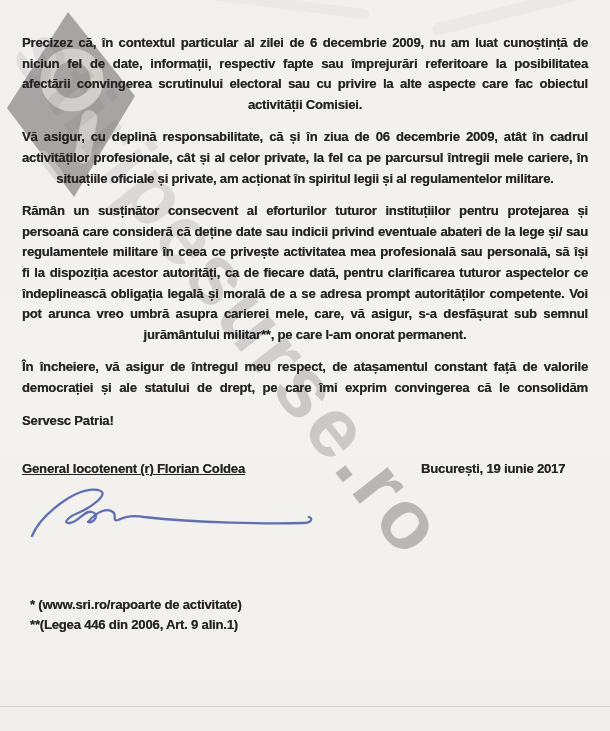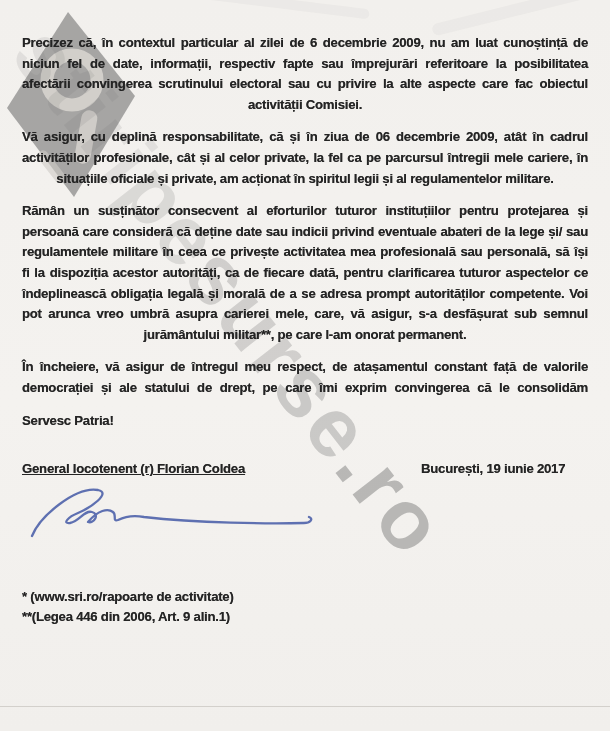--- a/index.html
+++ b/index.html
@@ -31,21 +31,21 @@
     text-shadow:0 0 .6px rgba(36,36,36,.65);
   }
   .para{margin:0 0 12px 0;}
   .jl{text-align:justify;text-align-last:justify;}
   .ll{text-align:center;}
   .salute{margin:0 0 28px 0;}
   .sigrow{position:relative;margin:0 0 0 0;height:20.6px;text-decoration:underline;}
   .place-date{position:absolute;left:366px;top:0;white-space:nowrap;padding-left:33px;}
   .sig-space{position:relative;height:107px;}
   .signature{position:absolute;left:-4px;top:2px;}
-  .footnotes{margin:0;}
+  .footnotes{margin:8px;}
 
   
   .scan-line{position:absolute;left:0;right:0;top:706px;height:1px;background:rgba(186,183,176,.55);z-index:0;}
 </style>
 </head>
 <body>
 
 <div class="page">
 
   <div class="wm-layer">

